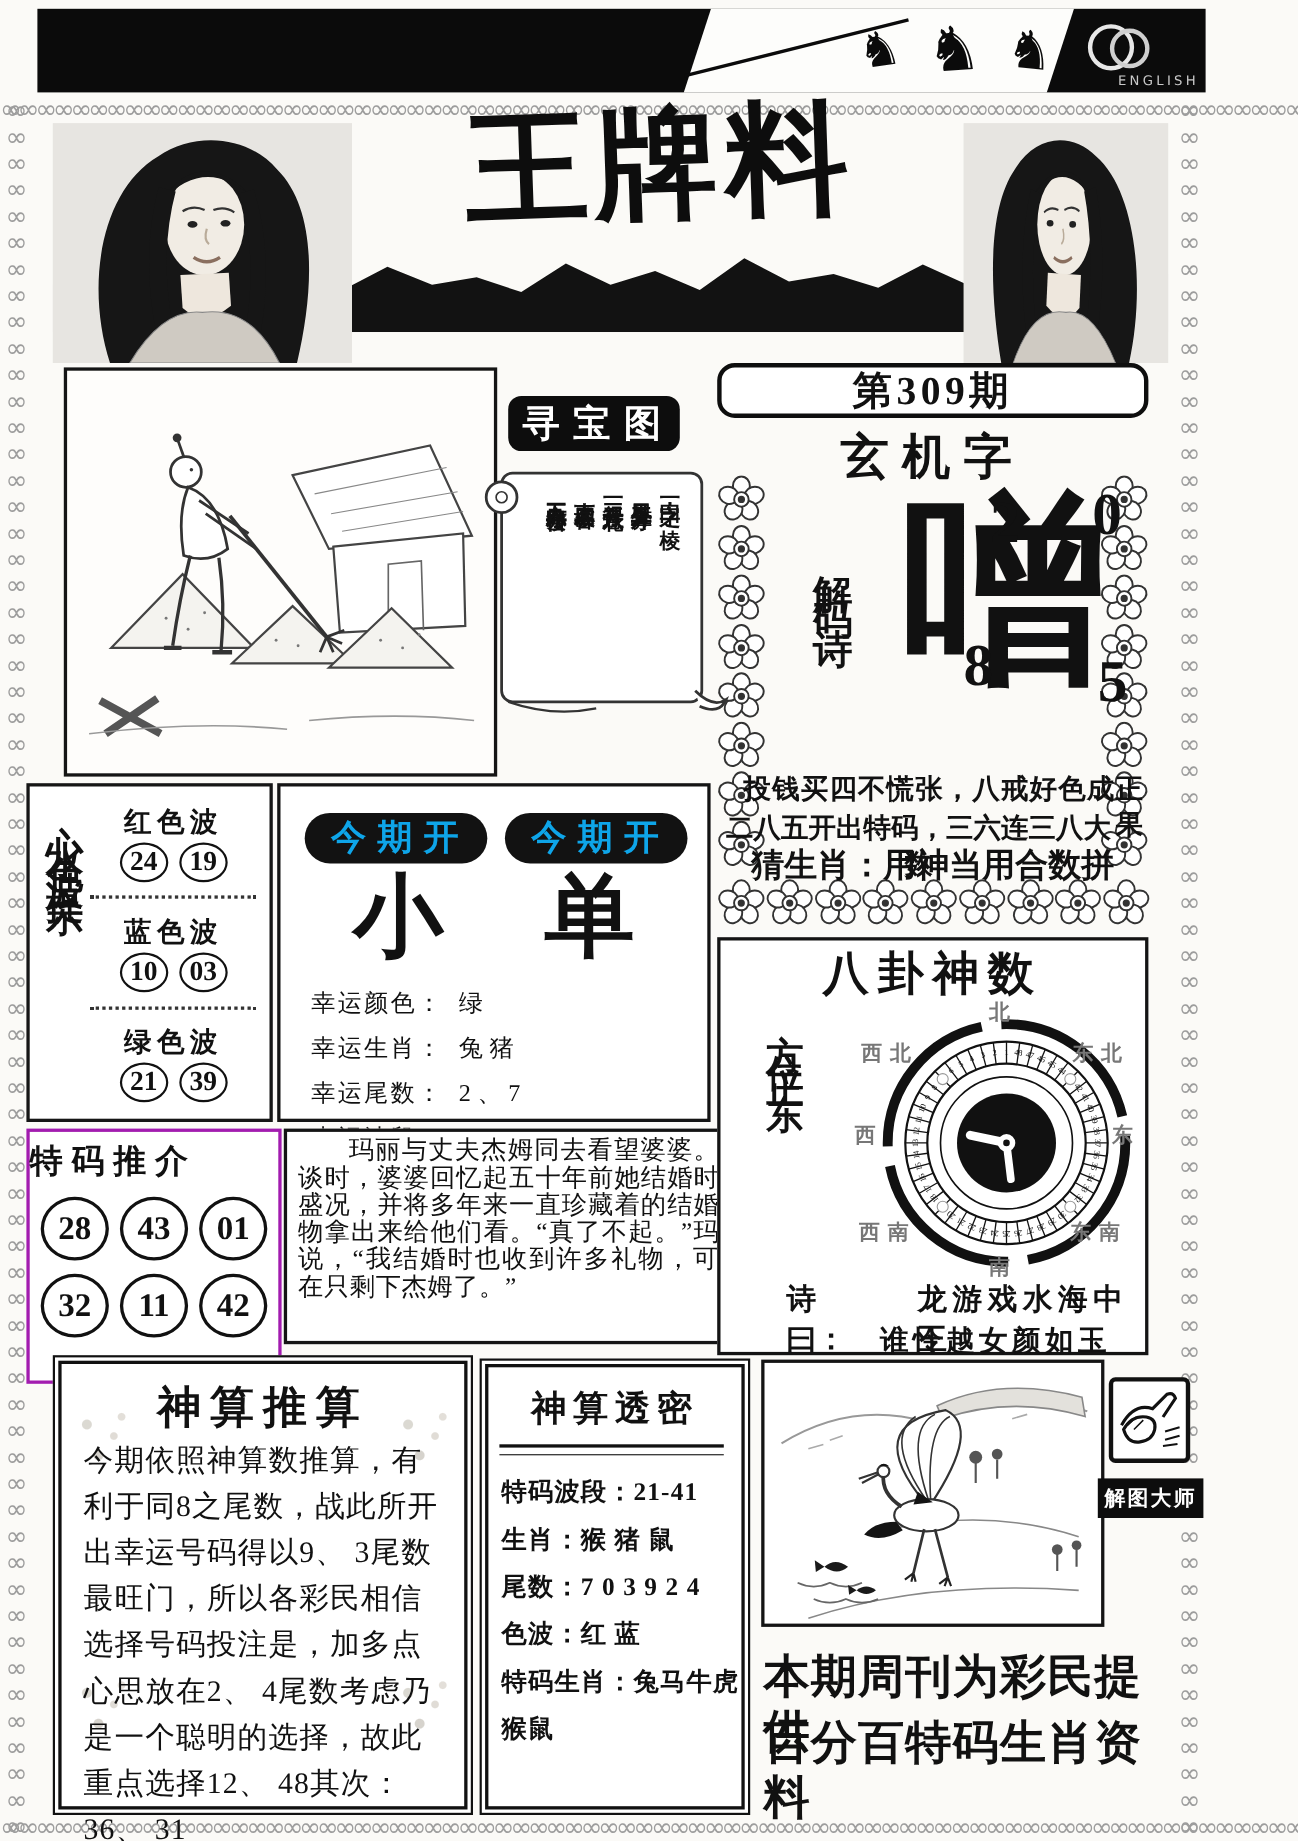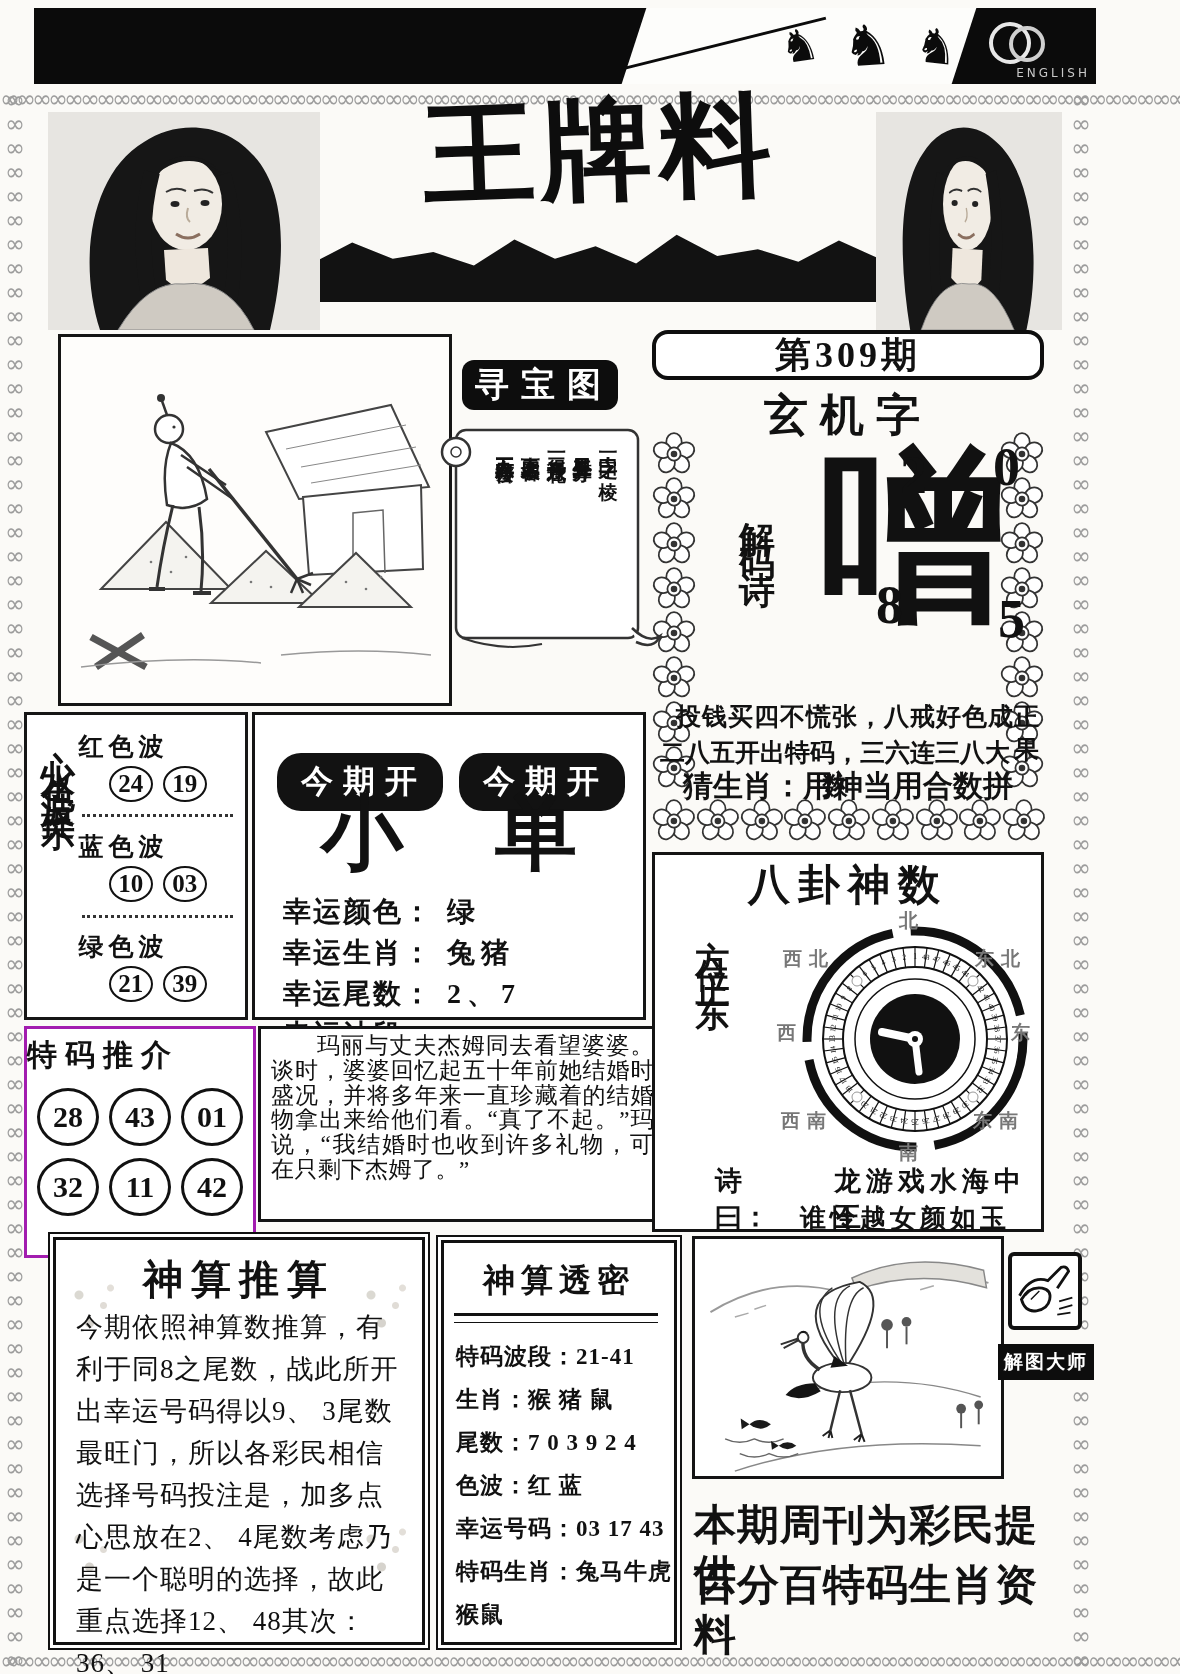--- a/index.html
+++ b/index.html
@@ -76,35 +76,35 @@
   .digit-br{left:998px;top:592px;}
   .poem1{position:absolute;left:652px;top:700px;width:388px;text-align:right;font-size:25px;font-weight:600;letter-spacing:1px;}
   .poem2{position:absolute;left:652px;top:736px;width:366px;text-align:center;font-size:25px;font-weight:600;}
   .zodiac{position:absolute;left:652px;top:766px;width:392px;text-align:center;font-size:30px;font-weight:bold;}
 
   
   .wave-box{position:absolute;left:24px;top:712px;width:224px;height:308px;border:3px solid #161616;background:#fff;
             display:flex;box-sizing:border-box;}
   .wave-side{writing-mode:vertical-rl;font-size:34px;font-weight:bold;letter-spacing:14px;padding:8px 2px 0 12px;line-height:1.1;}
   .wave-groups{flex:1;display:flex;flex-direction:column;justify-content:space-evenly;padding:2px 8px 2px 0;}
-  .wave-group{}
+  .wave-group{text-align:center;}
   .wave-group .lbl{font-size:25px;font-weight:600;letter-spacing:5px;}
   .wave-nums{margin-top:3px;display:flex;justify-content:center;gap:10px;}
   .oval{border:2.5px solid #111;border-radius:50%;min-width:44px;height:36px;display:inline-flex;align-items:center;
         justify-content:center;font-size:25px;font-weight:600;padding:0 3px;box-sizing:border-box;}
   .wave-sep{border-bottom:3px dotted #333;margin:0 4px;}
 
   
   .today-box{position:absolute;left:252px;top:712px;width:394px;height:308px;border:3px solid #141414;background:#fff;box-sizing:border-box;}
   .pills{position:absolute;left:22px;top:24px;display:flex;gap:16px;}
-  .pill{width:166px;height:58px;background:#121212;color:#ffffff;border-radius:24px;display:flex;align-items:center;
-        justify-content:center;font-size:32px;font-weight:bold;letter-spacing:10px;padding-left:8px;box-sizing:border-box;margin-top:14px;}
+  .pill{width:166px;height:46px;background:#121212;color:#0ea5e9;border-radius:24px;display:flex;align-items:center;
+        justify-content:center;font-size:32px;font-weight:bold;letter-spacing:10px;padding-left:8px;box-sizing:border-box;}
   .big-chars{position:absolute;left:0;top:78px;width:100%;display:flex;justify-content:space-between;padding:0 66px;
              box-sizing:border-box;font-size:82px;font-weight:bold;line-height:1;}
-  .today-rows{position:absolute;left:28px;top:176px;font-size:28px;font-weight:700;line-height:41px;letter-spacing:2px;}
+  .today-rows{position:absolute;left:28px;top:176px;font-size:22px;font-weight:400;line-height:41px;letter-spacing:2px;}
   .today-rows .val{margin-left:14px;letter-spacing:6px;}
 
   
   .recommend-box{position:absolute;left:24px;top:1026px;width:232px;height:232px;border:3px solid #a21caf;background:#fff;
                  box-sizing:border-box;text-align:left;}
   .recommend-title{margin-top:6px;font-size:30px;font-weight:bold;letter-spacing:8px;}
   .circle-row{display:flex;justify-content:space-evenly;margin-top:12px;}
   .num-circle{width:56px;height:52px;border:3px solid #111;border-radius:50%;display:inline-flex;align-items:center;
               justify-content:center;font-size:30px;font-weight:600;}
 
@@ -823,21 +823,20 @@
 
   <div class="dbl-box toumi-box">
     <div class="dbl-inner"></div>
     <div class="toumi-title">神算透密</div>
     <div class="toumi-rule"></div>
     <div class="toumi-rows">
       <div><span>特码波段：</span><span>21-41</span></div>
       <div><span>生肖：</span><span>猴 猪 鼠</span></div>
       <div><span>尾数：</span><span>7 0 3 9 2 4</span></div>
       <div><span>色波：</span><span>红 蓝</span></div>
-      <div><span>幸运号码：</span><span>03 17 43</span></div>
       <div><span>特码生肖：</span><span>兔马牛虎猴鼠</span></div>
     </div>
   </div>
 
   <div class="crane-box">
     <svg viewBox="0 0 312 243">
       <path d="M15,75 Q80,35 150,55 Q230,25 300,45" stroke="#999" stroke-width="2" fill="none"></path>
       <path d="M160,40 Q220,12 295,32 L298,50 Q230,30 165,52 Z" fill="#e3e1dc" stroke="#888" stroke-width="1.5"></path>
       <path d="M40,80 l14,-4 M60,72 l12,-4 M230,52 l14,-4" stroke="#aaa" stroke-width="1.5"></path>
       <line x1="196" y1="92" x2="196" y2="112" stroke="#555" stroke-width="2"></line>

